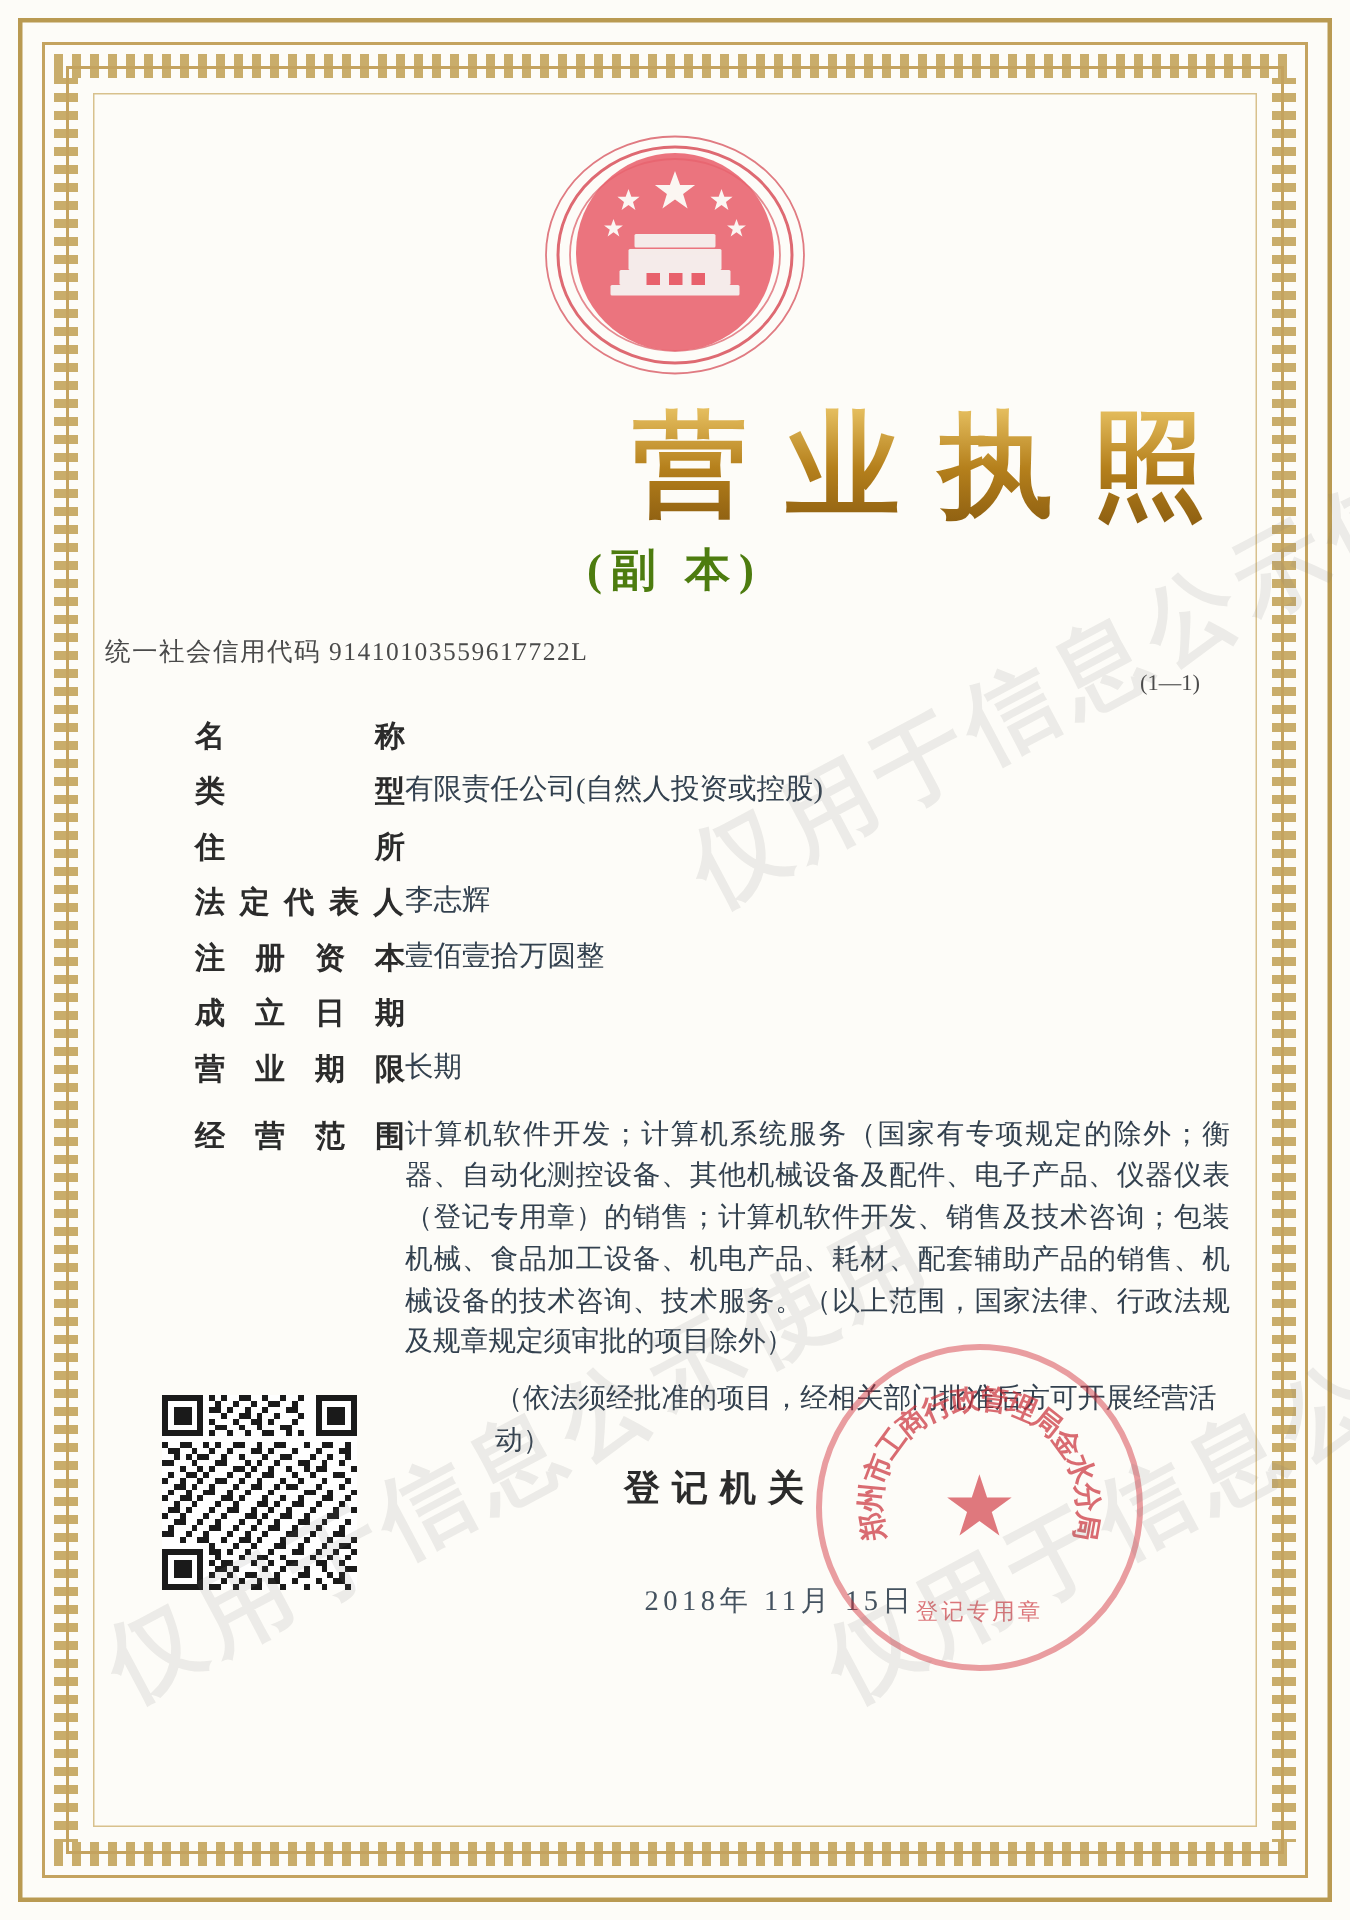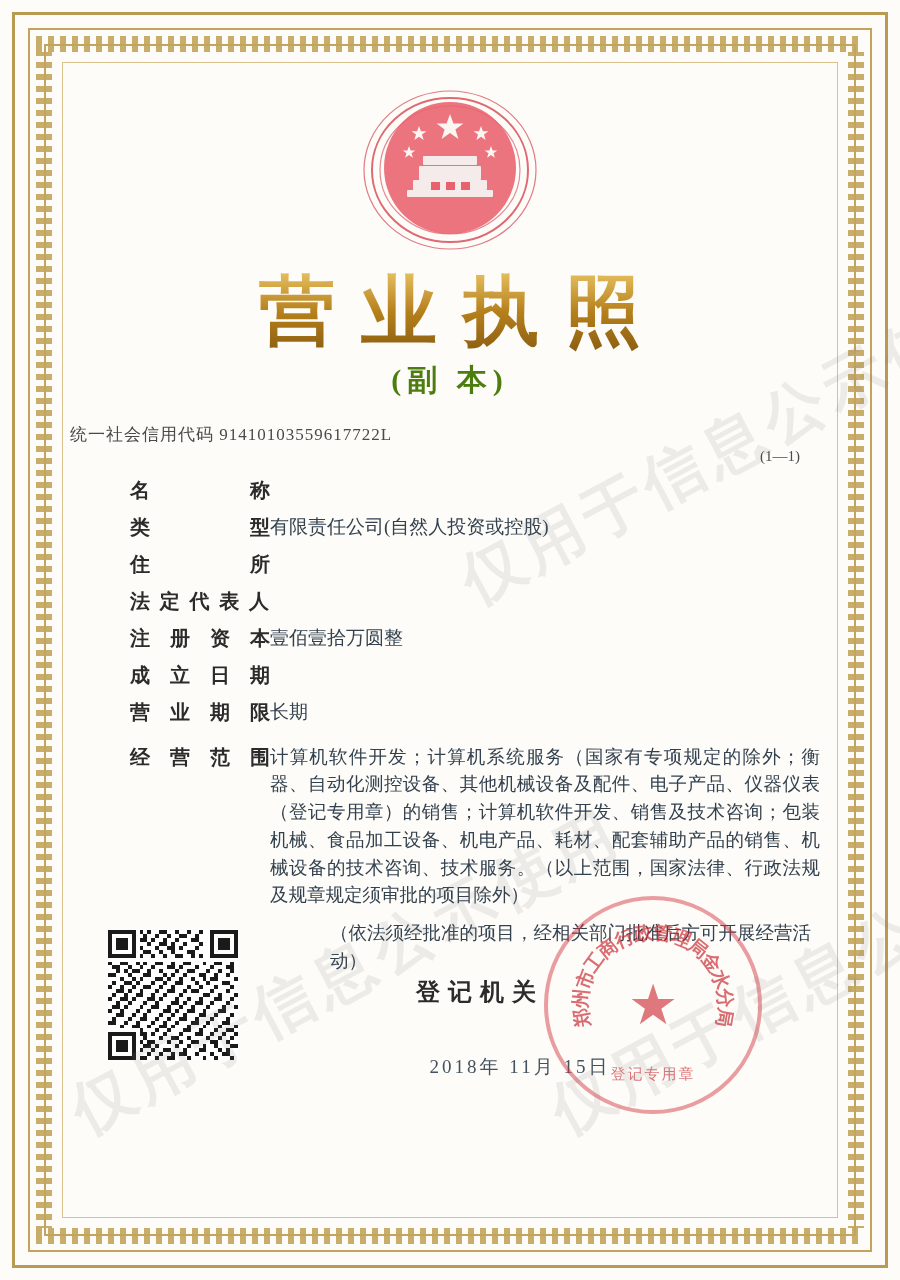--- a/index.html
+++ b/index.html
@@ -62,21 +62,21 @@
   .emblem {
     width: 230px;
     height: 190px;
     margin: 10px auto 0 auto;
     position: relative;
   }
   .emblem svg { display:block; width:100%; height:100%; }
 
   
   .title {
-    text-align: center;
+    text-align: right;
     font-family: "Liberation Serif", "DejaVu Serif", serif;
     font-weight: bold;
     font-size: 76px;
     letter-spacing: 26px;
     text-indent: 26px;
     color: #b8860b;
     background: linear-gradient(180deg, #e8c263 0%, #b5801c 50%, #8a5c10 100%);
     -webkit-background-clip: text;
     background-clip: text;
     color: transparent;
@@ -324,20 +324,21 @@
       </div>
 
       <div class="row">
         <div class="label tight">
           <span>法</span>
           <span>定</span>
           <span>代</span>
           <span>表</span>
           <span>人</span>
         </div>
+        <div class="value">李志辉</div>
       </div>
 
       <div class="row">
         <div class="label">
           <span>注</span>
           <span>册</span>
           <span>资</span>
           <span>本</span>
         </div>
         <div class="value">壹佰壹拾万圆整</div>

